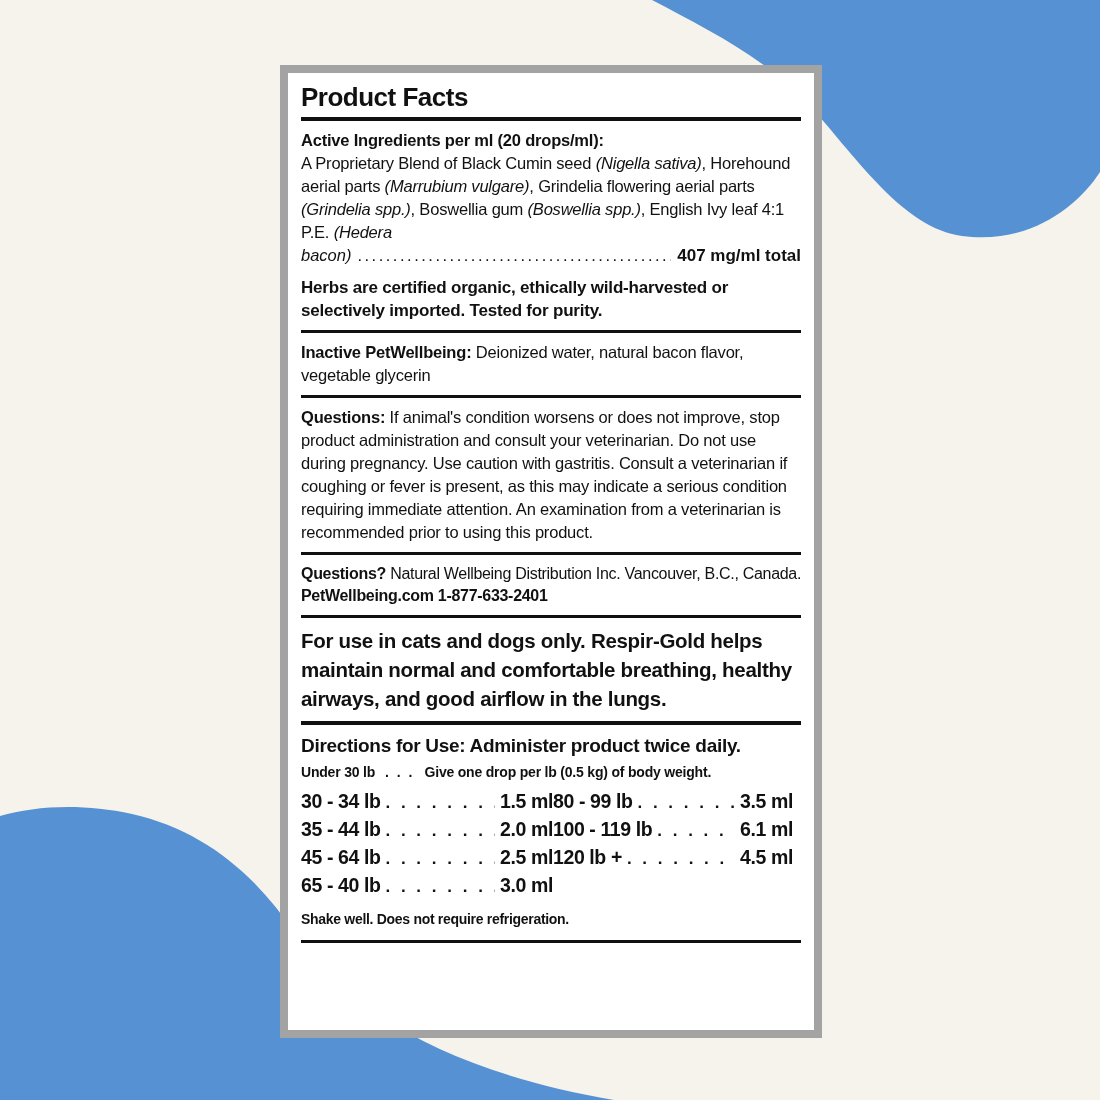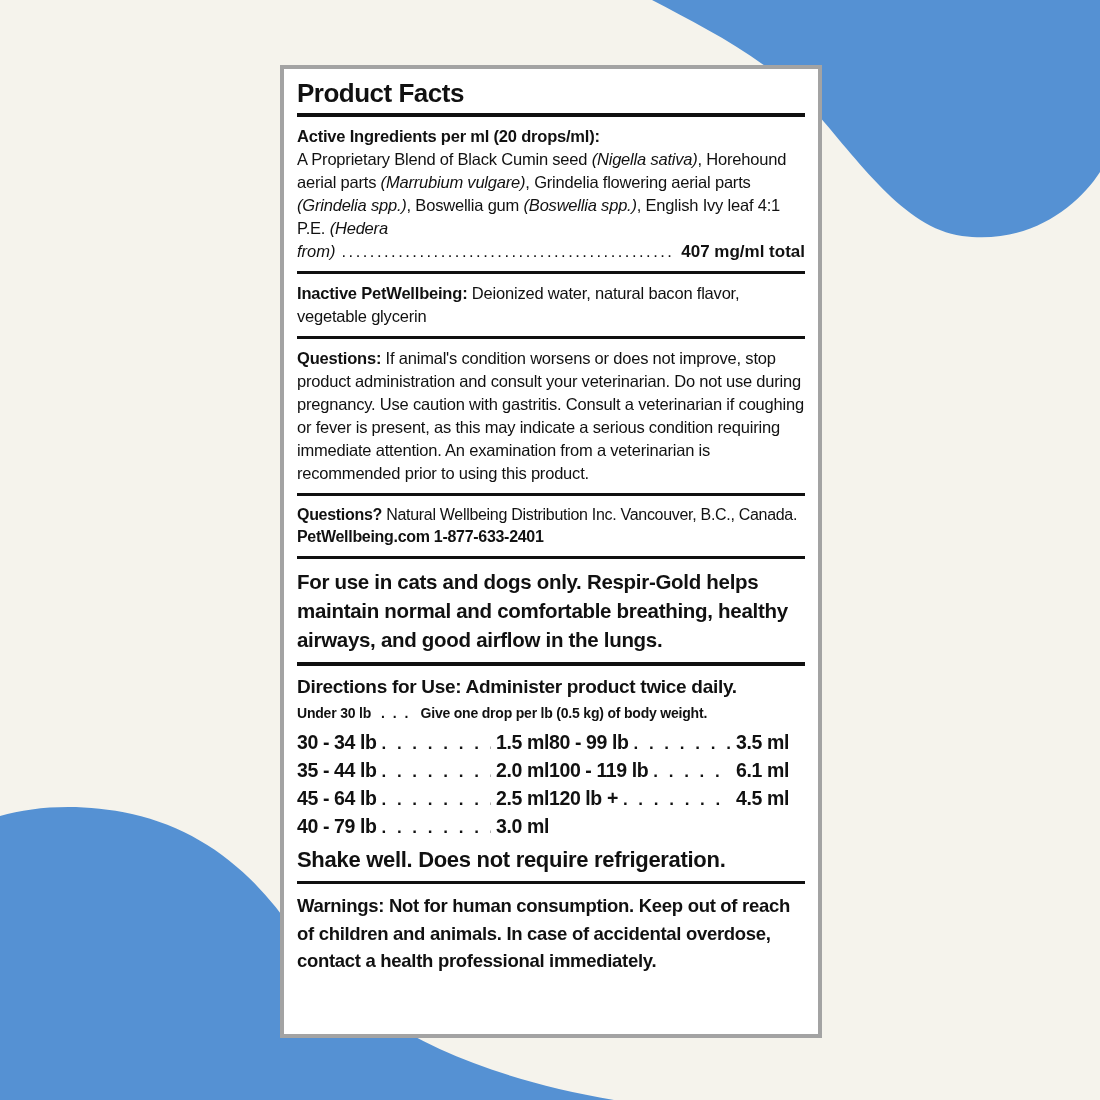--- a/index.html
+++ b/index.html
@@ -5,21 +5,21 @@
   html,body{margin:0;padding:0;}
   body{
     width:1100px;height:1100px;position:relative;overflow:hidden;
     background:#f5f3ec;
     font-family:"Liberation Sans", sans-serif;
     color:#111;
   }
   .blob-layer{position:absolute;left:0;top:0;width:1100px;height:1100px;}
   .label-box{
     position:absolute;left:280px;top:65px;width:542px;height:973px;
-    background:#ffffff;border:4px solid #a3a3a3;box-sizing:border-box;
+    background:#ffffff;border:8px solid #a3a3a3;box-sizing:border-box;
     padding:8px 13px 0 13px;
   }
   .pf-title{
     font-size:26px;font-weight:bold;letter-spacing:-0.5px;
     margin:2px 0 6px 0;line-height:28px;
   }
   .rule{height:3px;background:#101010;border:0;margin:0;}
   .rule.thick{height:4px;}
   .sec{margin:8px 0;}
   .body-t{font-size:16.5px;line-height:23px;letter-spacing:-0.2px;}
@@ -35,44 +35,45 @@
   .dir-head{font-size:19px;font-weight:bold;line-height:26px;letter-spacing:-0.3px;}
   .under30{display:flex;align-items:baseline;font-size:14px;font-weight:bold;line-height:26px;white-space:nowrap;letter-spacing:-0.2px;}
   .under30 .gap-dots{margin:0 10px;letter-spacing:2px;}
   .dose-table{display:flex;margin-top:3px;}
   .dose-col{display:flex;flex-direction:column;}
   .dose-col.left{width:252px;}
   .dose-col.right{width:240px;}
   .dose-row{display:flex;align-items:baseline;font-size:19.5px;font-weight:bold;line-height:27px;letter-spacing:-0.4px;}
   .dose-dots{flex:1;overflow:hidden;white-space:nowrap;letter-spacing:3px;margin:0 5px;font-size:17px;}
   .dose-amt{white-space:nowrap;}
-  .shake{font-size:22px;font-weight:bold;line-height:26px;margin-top:6px;letter-spacing:-0.3px;}
+  .shake{font-size:14px;font-weight:bold;line-height:26px;margin-top:6px;letter-spacing:-0.3px;}
   .warn{font-size:18.5px;font-weight:bold;line-height:27.5px;letter-spacing:-0.3px;}
 </style>
 </head>
 <body>
 
 <svg class="blob-layer" viewBox="0 0 1100 1100" xmlns="http://www.w3.org/2000/svg">
   <path fill="#5591d3" d="M652,0 C705,28 770,60 812,108 C858,160 904,228 962,236 C1030,245 1078,206 1100,172 L1100,0 Z"></path>
   <path fill="#5591d3" d="M0,816 C35,806 82,803 132,814 C202,830 254,872 296,935 C352,1018 462,1074 614,1100 L0,1100 Z"></path>
 </svg>
 
 <div class="label-box">
 
   <div class="pf-title">Product Facts</div>
   <div class="rule thick"></div>
 
   <div class="sec">
     <div class="body-t bold">Active Ingredients per ml (20 drops/ml):</div>
     <div class="body-t"><span class="run-r">A Proprietary Blend of Black Cumin seed </span><span class="run-i">(Nigella sativa)</span><span class="run-r">, Horehound aerial parts </span><span class="run-i">(Marrubium vulgare)</span><span class="run-r">, Grindelia flowering aerial parts </span><span class="run-i">(Grindelia spp.)</span><span class="run-r">, Boswellia gum </span><span class="run-i">(Boswellia spp.)</span><span class="run-r">, English Ivy leaf 4:1 P.E. </span><span class="run-i">(Hedera</span></div>
     <div class="leader-line">
-      <span class="italic">from)</span>
+      <span class="italic">bacon)</span>
       <span class="leader-dots">........................................................</span>
       <span class="total">407 mg/ml total</span>
     </div>
+    <div class="herbs">Herbs are certified organic, ethically wild-harvested or selectively imported. Tested for purity.</div>
   </div>
 
   <div class="rule"></div>
 
   <div class="sec body-t">
     <span class="bold">Inactive PetWellbeing: </span>
     <span>Deionized water, natural bacon flavor, vegetable glycerin</span>
   </div>
 
   <div class="rule"></div>
@@ -116,21 +117,21 @@
           <span>35 - 44 lb</span>
           <span class="dose-dots">. . . . . . . .</span>
           <span class="dose-amt">2.0 ml</span>
         </div>
         <div class="dose-row">
           <span>45 - 64 lb</span>
           <span class="dose-dots">. . . . . . . .</span>
           <span class="dose-amt">2.5 ml</span>
         </div>
         <div class="dose-row">
-          <span>40 - 79 lb</span>
+          <span>65 - 40 lb</span>
           <span class="dose-dots">. . . . . . . .</span>
           <span class="dose-amt">3.0 ml</span>
         </div>
       </div>
       <div class="dose-col right">
         <div class="dose-row">
           <span>80 - 99 lb</span>
           <span class="dose-dots">. . . . . . .</span>
           <span class="dose-amt">3.5 ml</span>
         </div>
@@ -144,18 +145,14 @@
           <span class="dose-dots">. . . . . . .</span>
           <span class="dose-amt">4.5 ml</span>
         </div>
       </div>
     </div>
     <div class="shake">Shake well. Does not require refrigeration.</div>
   </div>
 
   <div class="rule"></div>
 
-  <div class="sec warn">
-    <span>Warnings: </span>
-    <span>Not for human consumption. Keep out of reach of children and animals. In case of accidental overdose, contact a health professional immediately.</span>
-  </div>
 
 </div>
 
 </body></html>

